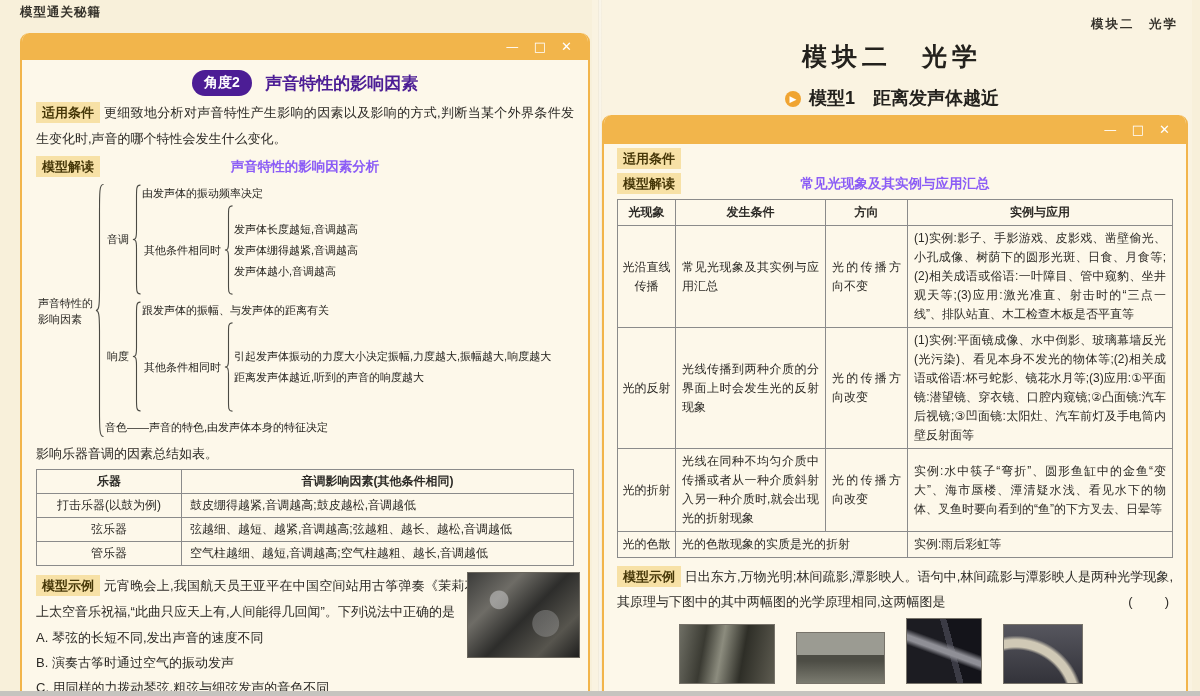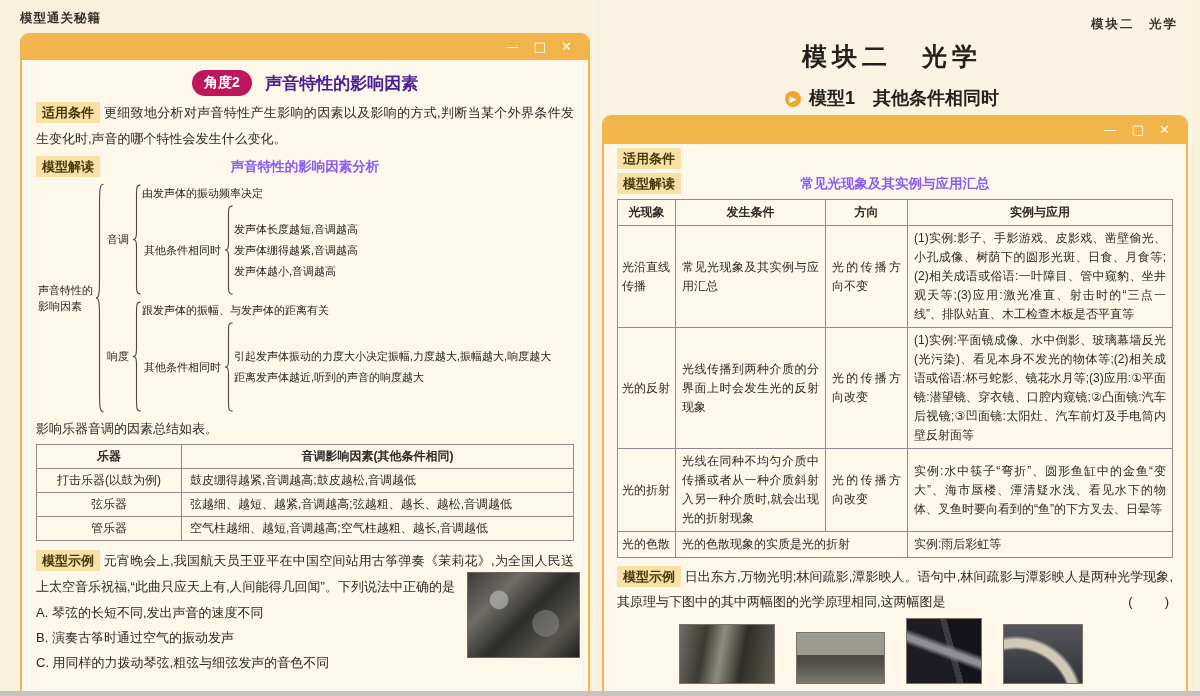--- a/index.html
+++ b/index.html
@@ -11,21 +11,21 @@
     color:#2c2a26;
   }
   .page { position:absolute; top:0; width:600px; height:696px; }
   .page-left  { left:0; }
   .page-right { left:592px; background:#faf3e1; }
   .gutter { position:absolute; left:598px; top:0; width:4px; height:100%;
     background:linear-gradient(90deg,rgba(0,0,0,.05),rgba(255,255,255,.45),rgba(0,0,0,.03)); }
   .bottom-strip { position:absolute; left:0; bottom:0; width:1200px; height:5px; background:#c6c4bf; z-index:9; }
 
   .corner-header { position:absolute; font-size:12.5px; font-weight:bold; color:#35322b; letter-spacing:1px; }
-  .page-left  .corner-header { left:20px; top:10px; }
+  .page-left  .corner-header { left:20px; top:4px; }
   .page-right .corner-header { right:14px; top:16px; letter-spacing:2px; }
 
   
   .window { position:absolute; background:#fdf8ea; border:2px solid #f2b54b; border-top:none;
     border-radius:9px 9px 0 0; overflow:hidden; }
   .win-left  { left:20px; top:33px; width:570px; height:663px; }
   .win-right { left:10px; top:115px; width:586px; height:581px; }
   .titlebar { height:27px; background:#f2b54b; display:flex; justify-content:flex-end; align-items:center;
     gap:15px; padding-right:16px; border-radius:7px 7px 0 0; }
   .win-right .titlebar { height:29px; }
@@ -37,21 +37,21 @@
   .lbl { display:inline-block; background:#f7e1a6; color:#463708; font-weight:bold;
     font-size:13px; line-height:19px; padding:1px 6px; }
   .interp-row { position:relative; margin-top:2px; height:25px; }
   .interp-row .lbl { position:absolute; left:0; top:2px; }
   .center-title { display:block; text-align:center; font-weight:bold; font-size:13.5px; line-height:25px; color:#8b5cf6; }
   .para { font-size:13px; line-height:26px; text-align:justify; position:relative; }
   .bracket { position:absolute; right:2px; bottom:0; letter-spacing:2px; }
 
   
   .badge-row { text-align:center; margin-top:6px; height:30px; }
-  .badge { display:inline-block; background:#be185d; color:#fff; font-weight:bold; font-size:14px;
+  .badge { display:inline-block; background:#4c1d95; color:#fff; font-weight:bold; font-size:14px;
     padding:4px 12px; border-radius:14px; vertical-align:middle; margin-right:9px; }
   .sec-title { font-size:17px; font-weight:bold; color:#4c1d95; vertical-align:middle; }
   .first-para { margin-top:0; }
 
   .tree { margin-top:2px; font-size:11px; white-space:nowrap; color:#262420; }
   .trow { display:flex; align-items:center; }
   .tcol { display:flex; flex-direction:column; justify-content:center; }
   .titem { line-height:21px; }
   .tlabel { flex:0 0 auto; padding:0 2px; }
   .root-label { width:58px; line-height:16px; }
@@ -77,21 +77,21 @@
   .module-title { margin-top:40px; text-align:center; font-size:25px; font-weight:bold;
     letter-spacing:5px; color:#23211d; }
   .model-row { margin-top:13px; text-align:center; font-size:18px; font-weight:bold; color:#23211d; }
   .play-icon { display:inline-flex; width:16px; height:16px; border-radius:50%; background:#f0a431;
     color:#fff; font-size:9px; align-items:center; justify-content:center; vertical-align:2px; margin-right:8px; }
   .r-apply-lbl { margin-top:2px; }
   .r-para { font-size:13px; line-height:24px; margin-top:2px; }
   .tbl-right { margin-top:3px; }
   .tbl-right th { height:26px; font-weight:bold; text-align:center; }
   .tbl-right td { padding:3px 6px; line-height:19px; vertical-align:middle; text-align:justify; }
-  .tbl-right td.c1 { text-align:left; padding:3px 4px; }
+  .tbl-right td.c1 { text-align:center; padding:3px 4px; }
   .imgs-row { display:flex; align-items:flex-start; margin-left:62px; margin-top:4px; gap:21px; }
   .opt-img { border:1px solid #77736a; }
   .img1 { width:96px; height:60px; margin-top:6px;
     background:linear-gradient(100deg,#6e6e64 0%,#3a3a32 26%,#8c8c7e 44%,#2e2e27 66%,#5d5b50 100%); }
   .img2 { width:89px; height:52px; margin-top:14px;
     background:linear-gradient(#9b9b92 0 44%,#4d4d45 44% 56%,#7b7b70 100%); }
   .img3 { width:76px; height:66px;
     background:linear-gradient(20deg,rgba(0,0,0,0) 42%,#8f8f96 48% 53%,rgba(0,0,0,0) 60%),
                linear-gradient(75deg,#1c1c22 0 55%,#3b3b45 55% 62%,#14141a 62% 100%); }
   .img4 { width:80px; height:60px; margin-top:6px;
@@ -172,20 +172,21 @@
                       <path d="M9 1 C5 1 5 4 5 12 L5 42 C5 49 4 50 1 50 C4 50 5 51 5 58 L5 88 C5 96 5 99 9 99" fill="none" stroke="#4a4a44" stroke-width="1.1" vector-effect="non-scaling-stroke" stroke-linecap="round"></path>
                     </svg>
                   <div class="tcol">
                     <div class="titem">引起发声体振动的力度大小决定振幅,力度越大,振幅越大,响度越大</div>
                     <div class="titem">距离发声体越近,听到的声音的响度越大</div>
                   </div>
                 </div>
               </div>
             </div>
 
+            <div class="titem branch">音色——声音的特色,由发声体本身的特征决定</div>
           </div>
         </div>
       </div>
 
       <div class="para" style="line-height:22px;margin-top:3px;">影响乐器音调的因素总结如表。</div>
 
       <table class="tbl-left">
         <tbody>
             <tr>
           <th>乐器</th>
@@ -219,21 +220,21 @@
       <div class="photo"></div>
     </div>
   </div>
 </div>
 
 <div class="page page-right">
   <div class="corner-header">模块二　光学</div>
 
   <div class="module-title">模块二　光学</div>
   <div class="model-row">
-    <span class="play-icon">▶</span><span>模型1　其他条件相同时</span>
+    <span class="play-icon">▶</span><span>模型1　距离发声体越近</span>
   </div>
 
   <div class="window win-right">
     <div class="titlebar">
       <span class="wc">—</span>
       <span class="wc">□</span>
       <span class="wc">✕</span>
     </div>
     <div class="win-body">
 

